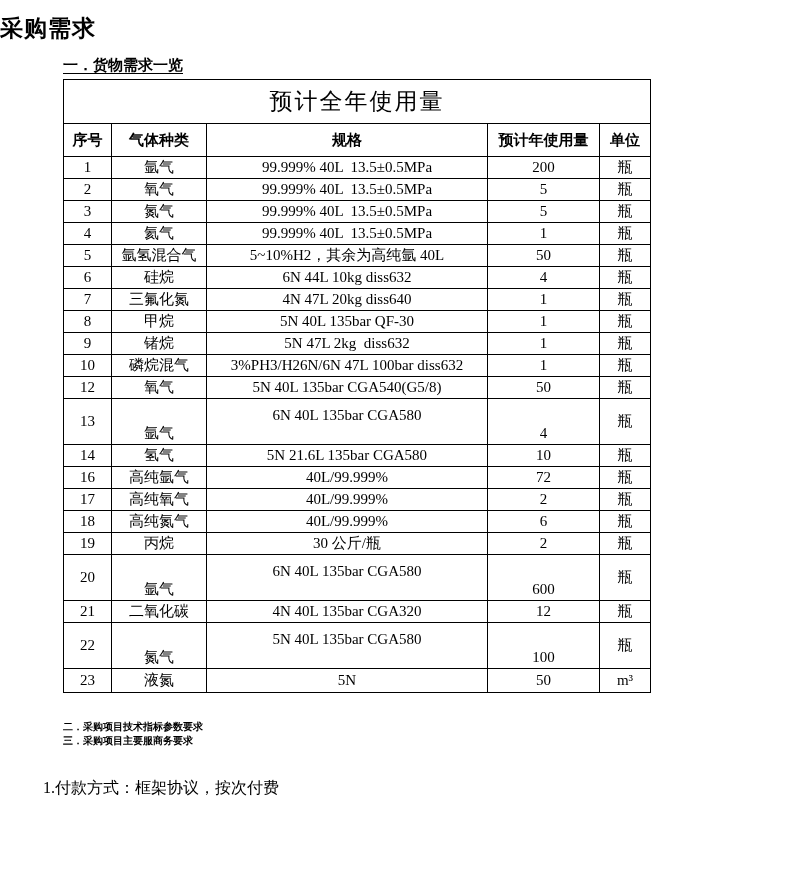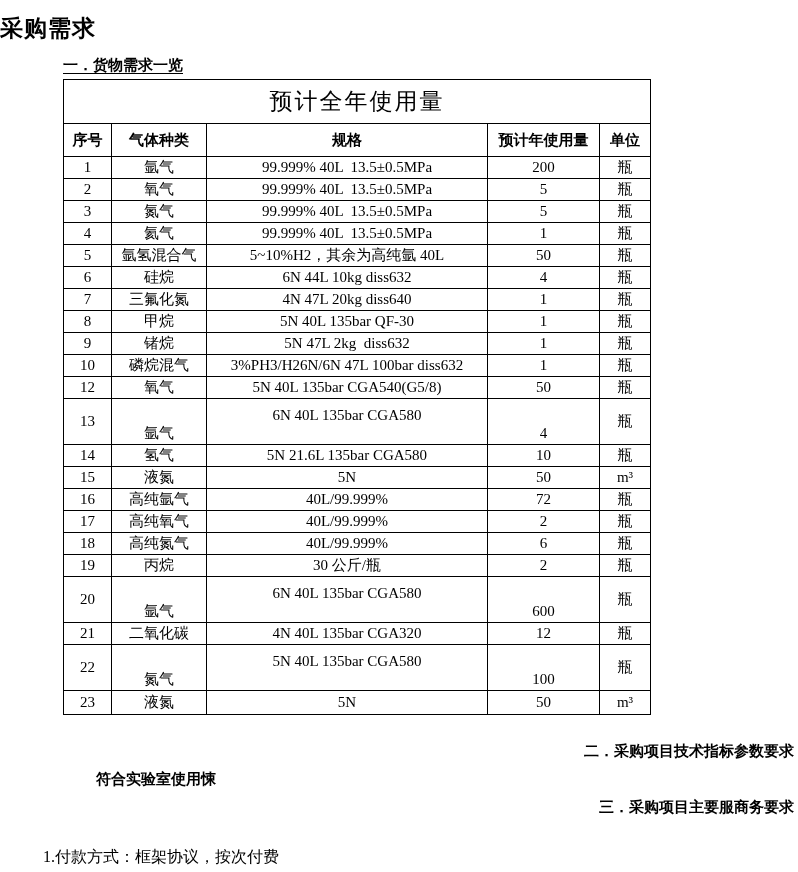--- a/index.html
+++ b/index.html
@@ -68,25 +68,24 @@
     font-size: 15px;
     line-height: 1.1;
   }
   td.cell-spec { white-space: pre; }
   tr.data-row.tall td { height: 37px; }
   tr.data-row.tall td.cell-spec { vertical-align: top; padding-top: 8px; }
   tr.data-row.tall td.cell-gas,
   tr.data-row.tall td.cell-qty { vertical-align: bottom; padding-bottom: 3px; }
   tr.data-row.last td { height: 23px; }
   .heading2 {
-    margin: 0 4px 0 63px;
-    font-family: "Liberation Sans", "DejaVu Sans", sans-serif;
-    font-size: 15px;
-    font-weight: bold;
-    text-align: right;
+    margin: 0 16px 0 63px;
+    font-family: "Liberation Sans", "DejaVu Sans", sans-serif;
+    font-size: 10px;
+    font-weight: bold;
   }
   .heading2.sec-two { margin-top: 27px; }
   .body-indent {
     margin: 9px 0 9px 96px;
     font-family: "Liberation Sans", "DejaVu Sans", sans-serif;
     font-size: 15px;
     font-weight: bold;
   }
   .payment {
     margin: 30px 0 0 43px;
@@ -209,27 +208,20 @@
           <td class="cell-unit">瓶</td>
         </tr>
         <tr class="data-row">
           <td class="cell-no">14</td>
           <td class="cell-gas">氢气</td>
           <td class="cell-spec">5N 21.6L 135bar CGA580</td>
           <td class="cell-qty">10</td>
           <td class="cell-unit">瓶</td>
         </tr>
         <tr class="data-row">
-          <td class="cell-no">15</td>
-          <td class="cell-gas">液氮</td>
-          <td class="cell-spec">5N</td>
-          <td class="cell-qty">50</td>
-          <td class="cell-unit">m³</td>
-        </tr>
-        <tr class="data-row">
           <td class="cell-no">16</td>
           <td class="cell-gas">高纯氩气</td>
           <td class="cell-spec">40L/99.999%</td>
           <td class="cell-qty">72</td>
           <td class="cell-unit">瓶</td>
         </tr>
         <tr class="data-row">
           <td class="cell-no">17</td>
           <td class="cell-gas">高纯氧气</td>
           <td class="cell-spec">40L/99.999%</td>
@@ -275,17 +267,16 @@
           <td class="cell-no">23</td>
           <td class="cell-gas">液氮</td>
           <td class="cell-spec">5N</td>
           <td class="cell-qty">50</td>
           <td class="cell-unit">m³</td>
         </tr>
       </tbody>
   </table>
 
   <div class="heading2 sec-two">二．采购项目技术指标参数要求</div>
-  <div class="body-indent">符合实验室使用悚</div>
   <div class="heading2">三．采购项目主要服商务要求</div>
   <div class="payment">1.付款方式：框架协议，按次付费</div>
 
 </div>
 
 </body></html>

